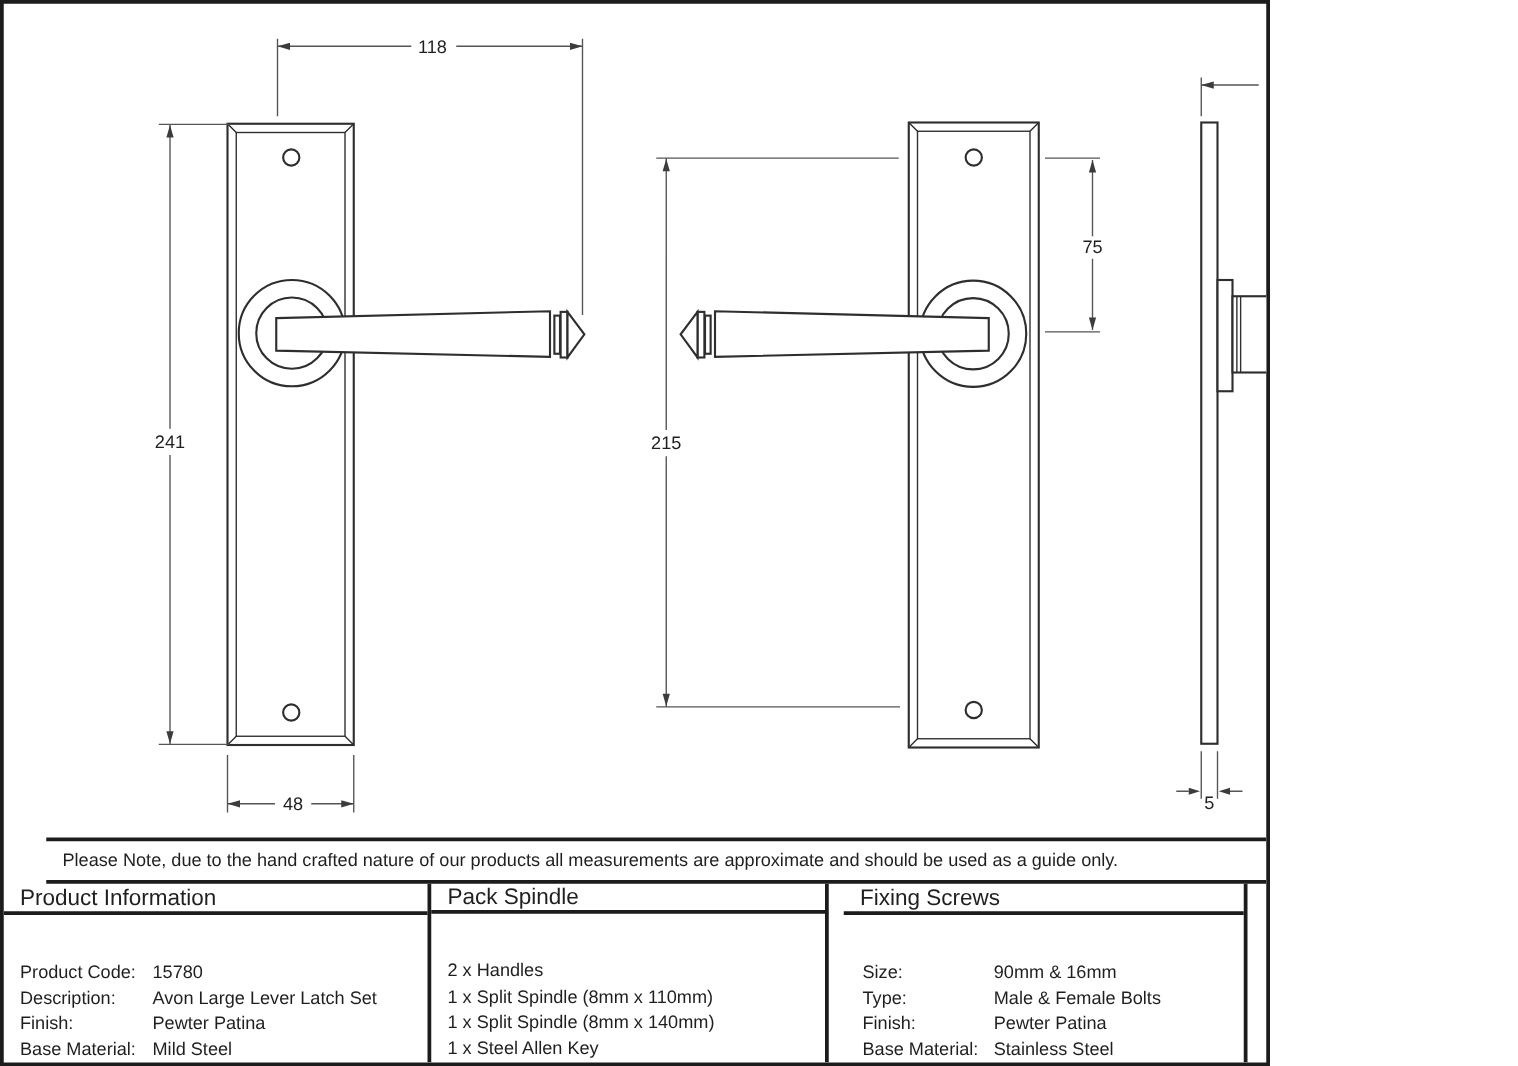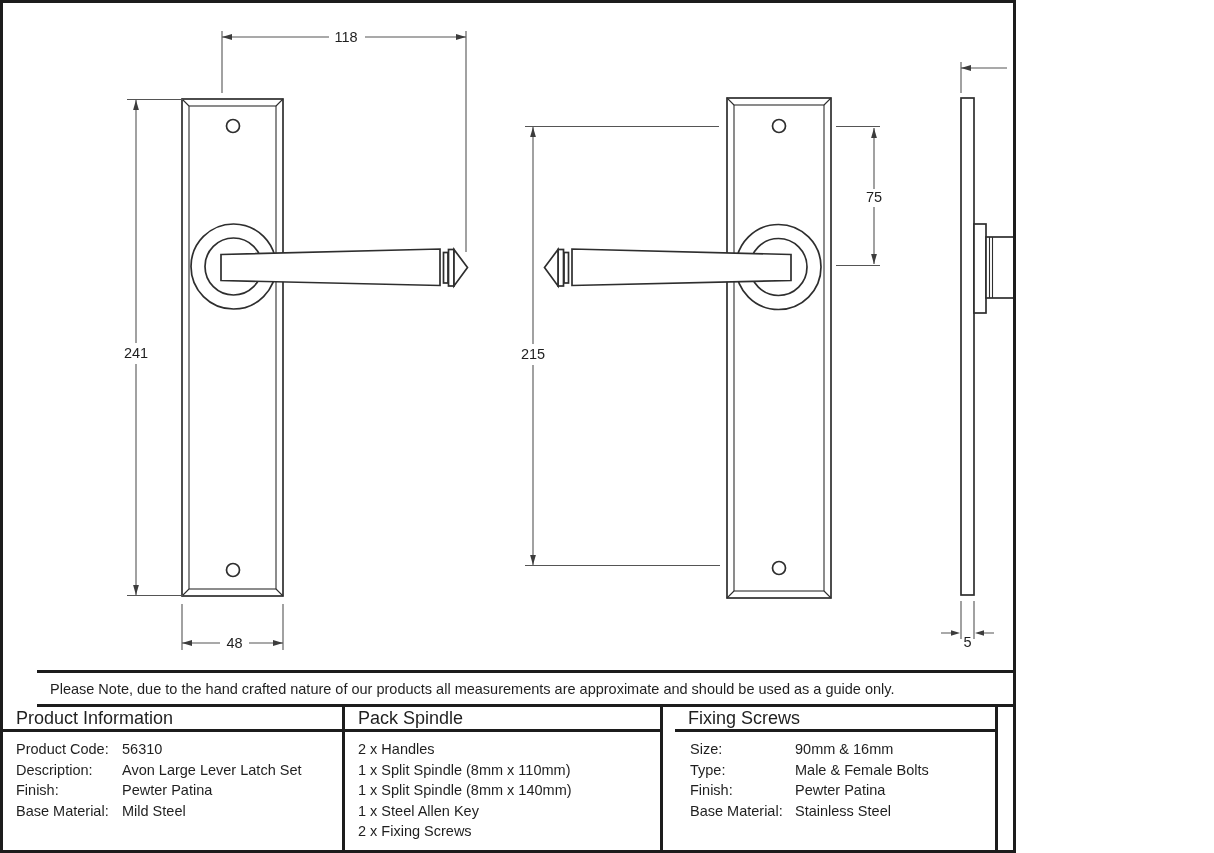--- a/index.html
+++ b/index.html
@@ -26,21 +26,21 @@
   }
   .col{box-sizing:border-box;border-right:3px solid #1c1c1c;display:flex;flex-direction:column;}
   .col-product{width:342px;}
   .col-pack{width:318px;}
   .col-fix{width:335px;padding-left:12px;}
   .col-logo{flex:1;border-right:none;position:relative;}
   .hdr{
     height:25px;box-sizing:border-box;border-bottom:3px solid #1c1c1c;
     display:flex;align-items:center;padding-left:13px;font-size:18px;
   }
-  .cellbody{padding:7px 13px 0 13px;font-size:14.5px;}
+  .cellbody{padding:7px 13px 0 13px;font-size:14.5px;margin-top:29px;}
   .col-fix .cellbody{padding-left:15px;}
   .kv{display:flex;line-height:20.5px;}
   .kv .k{width:106px;flex:none;}
   .col-fix .kv .k{width:105px;}
   .pc-item{line-height:20.5px;}
 
   
   .logo{position:absolute;left:0;top:0;right:0;bottom:0;}
   .anvil-glyph{position:absolute;left:30px;top:40px;}
   .brand-nvil{
@@ -152,21 +152,21 @@
     <span>Please Note, due to the hand crafted nature of our products all measurements are approximate and should be used as a guide only.</span>
   </div>
 
   <div class="info-table">
 
     <div class="col col-product">
       <div class="hdr">Product Information</div>
       <div class="cellbody">
         <div class="kv">
           <span class="k">Product Code:</span>
-          <span class="v">56310</span>
+          <span class="v">15780</span>
         </div>
         <div class="kv">
           <span class="k">Description:</span>
           <span class="v">Avon Large Lever Latch Set</span>
         </div>
         <div class="kv">
           <span class="k">Finish:</span>
           <span class="v">Pewter Patina</span>
         </div>
         <div class="kv">

